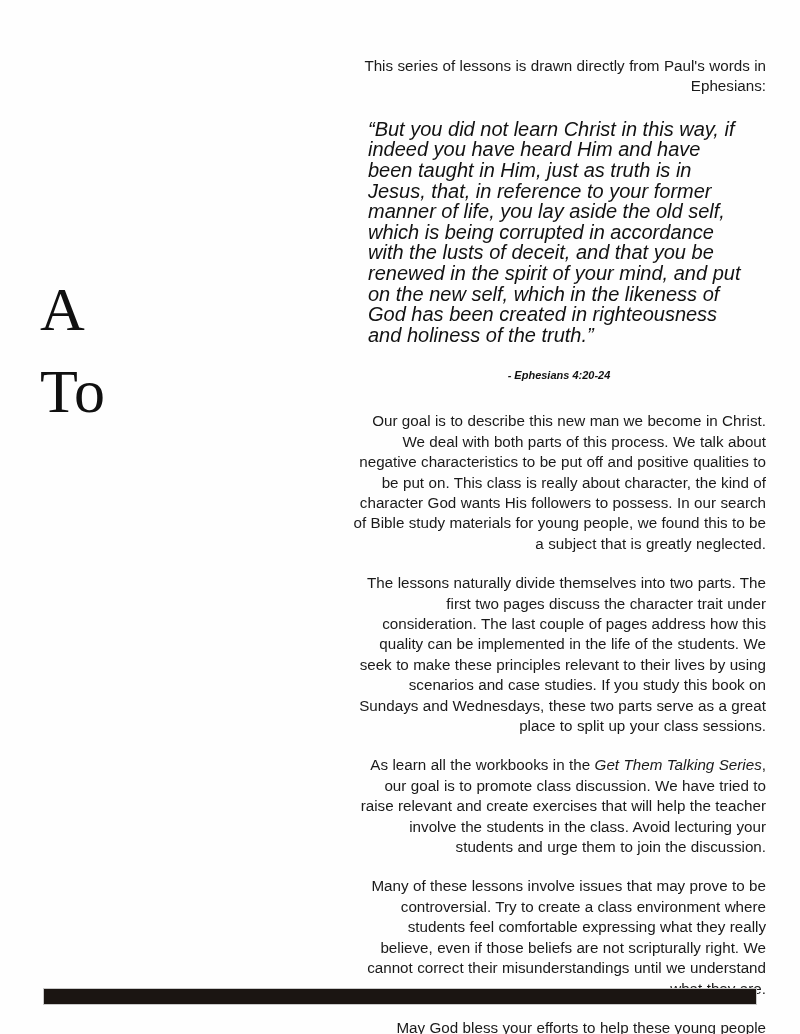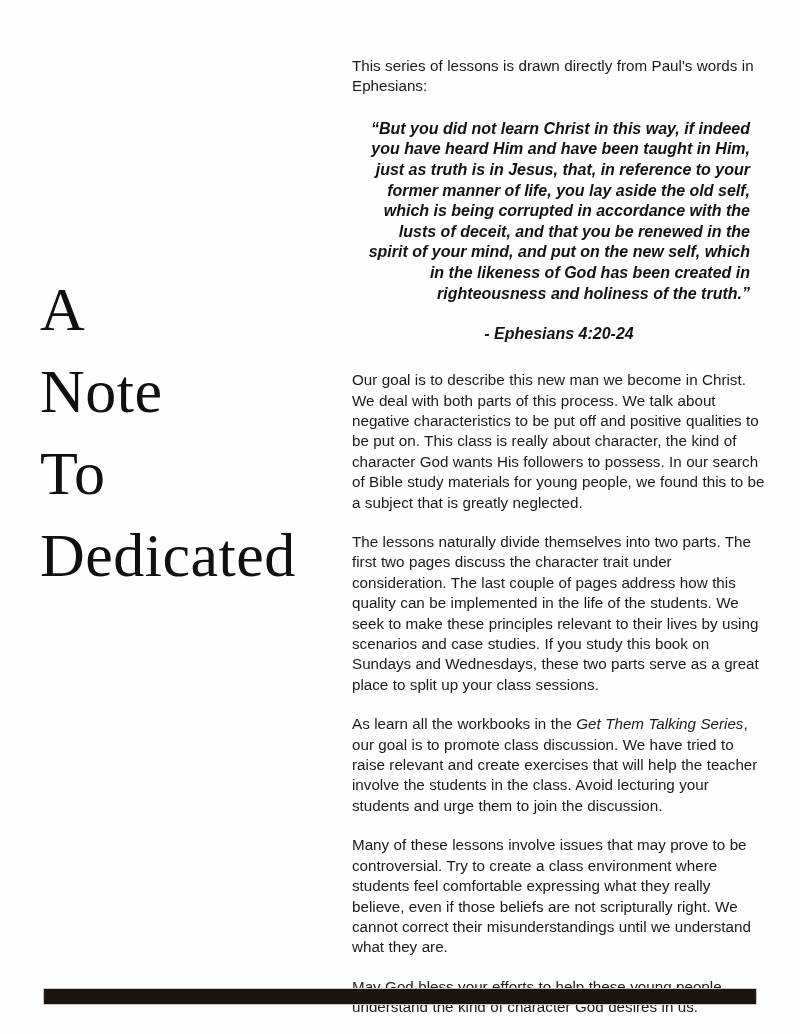--- a/index.html
+++ b/index.html
@@ -46,41 +46,41 @@
     top: 56px;
     width: 414px;
   }
 
   .intro,
   .para {
     font-size: 15.2px;
     line-height: 20.4px;
     color: #1a1a1a;
     margin: 0 0 19px 0;
-    text-align: left;
+    text-align: right;
     word-spacing: 0.2px;
   }
 
   .scripture {
     margin: 22px 0 0 0;
     padding: 0 16px;
-    text-align: right;
-    font-weight: bold;
+    text-align: left;
+    font-weight: normal;
     font-style: italic;
-    font-size: 16px;
+    font-size: 20px;
     line-height: 20.6px;
     color: #121212;
   }
 
   .citation {
     margin: 20px 0 26px 0;
     text-align: center;
     font-weight: bold;
     font-style: italic;
-    font-size: 16px;
+    font-size: 11px;
     line-height: 20px;
     color: #121212;
   }
 
   .para em {
   }
 
   
   .bottom-bar {
     position: absolute;
@@ -92,23 +92,21 @@
     box-shadow: 0 0 0 1px #c9c9c9;
   }
 </style>
 </head>
 <body>
 
 <div class="page">
 
   <div class="title-block">
     <div class="title-line">A</div>
-    <div class="title-line">Note</div>
     <div class="title-line">To</div>
-    <div class="title-line">Dedicated</div>
   </div>
 
   <div class="content">
 
     <p class="intro">This series of lessons is drawn directly from Paul's words in Ephesians:</p>
 
     <blockquote class="scripture">“But you did not learn Christ in this way, if indeed you have heard Him and have been taught in Him, just as truth is in Jesus, that, in reference to your former manner of life, you lay aside the old self, which is being corrupted in accordance with the lusts of deceit, and that you be renewed in the spirit of your mind, and put on the new self, which in the likeness of God has been created in righteousness and holiness of the truth.”</blockquote>
 
     <p class="citation">- Ephesians 4:20-24</p>
 

